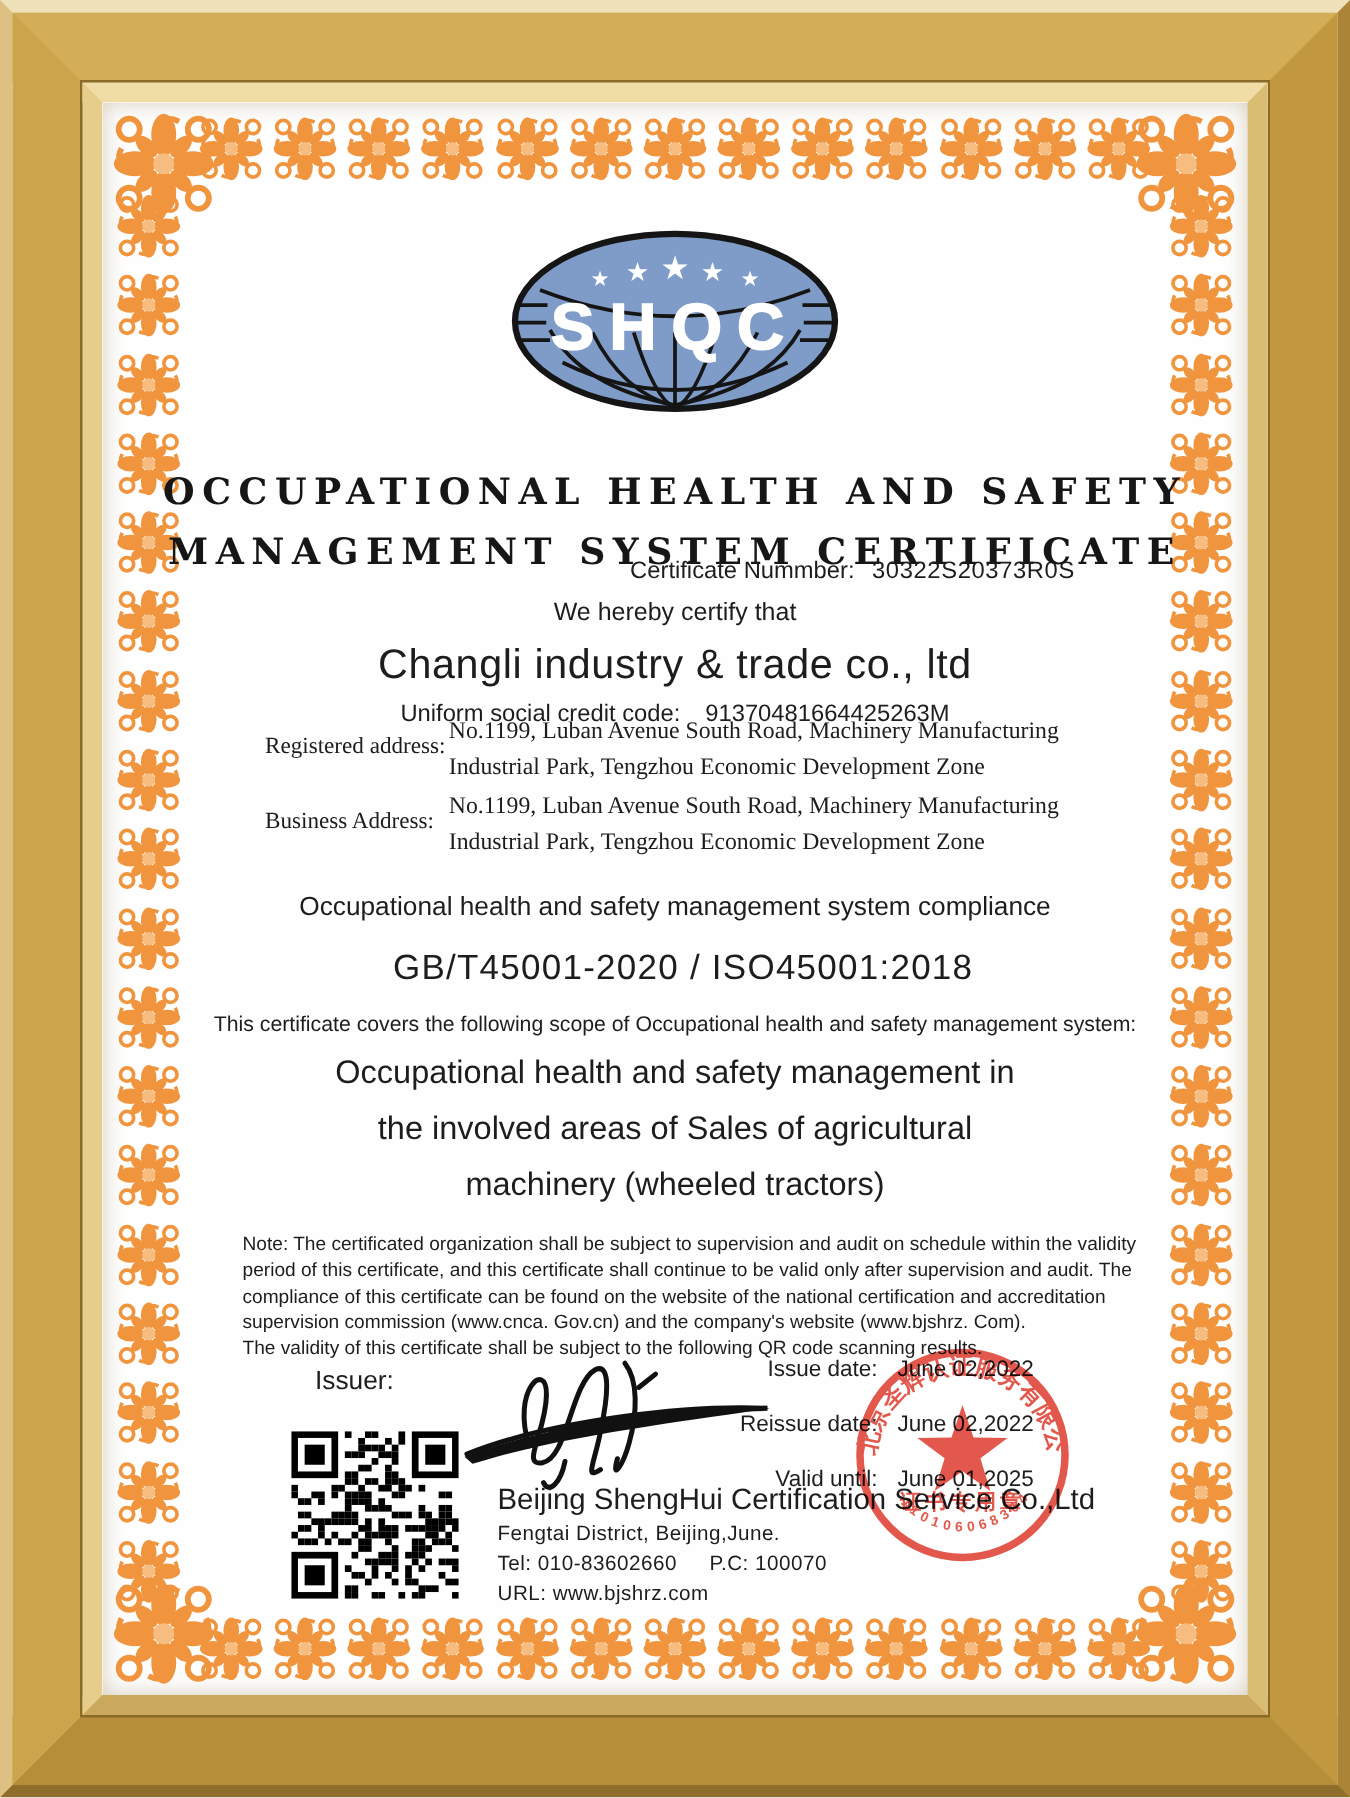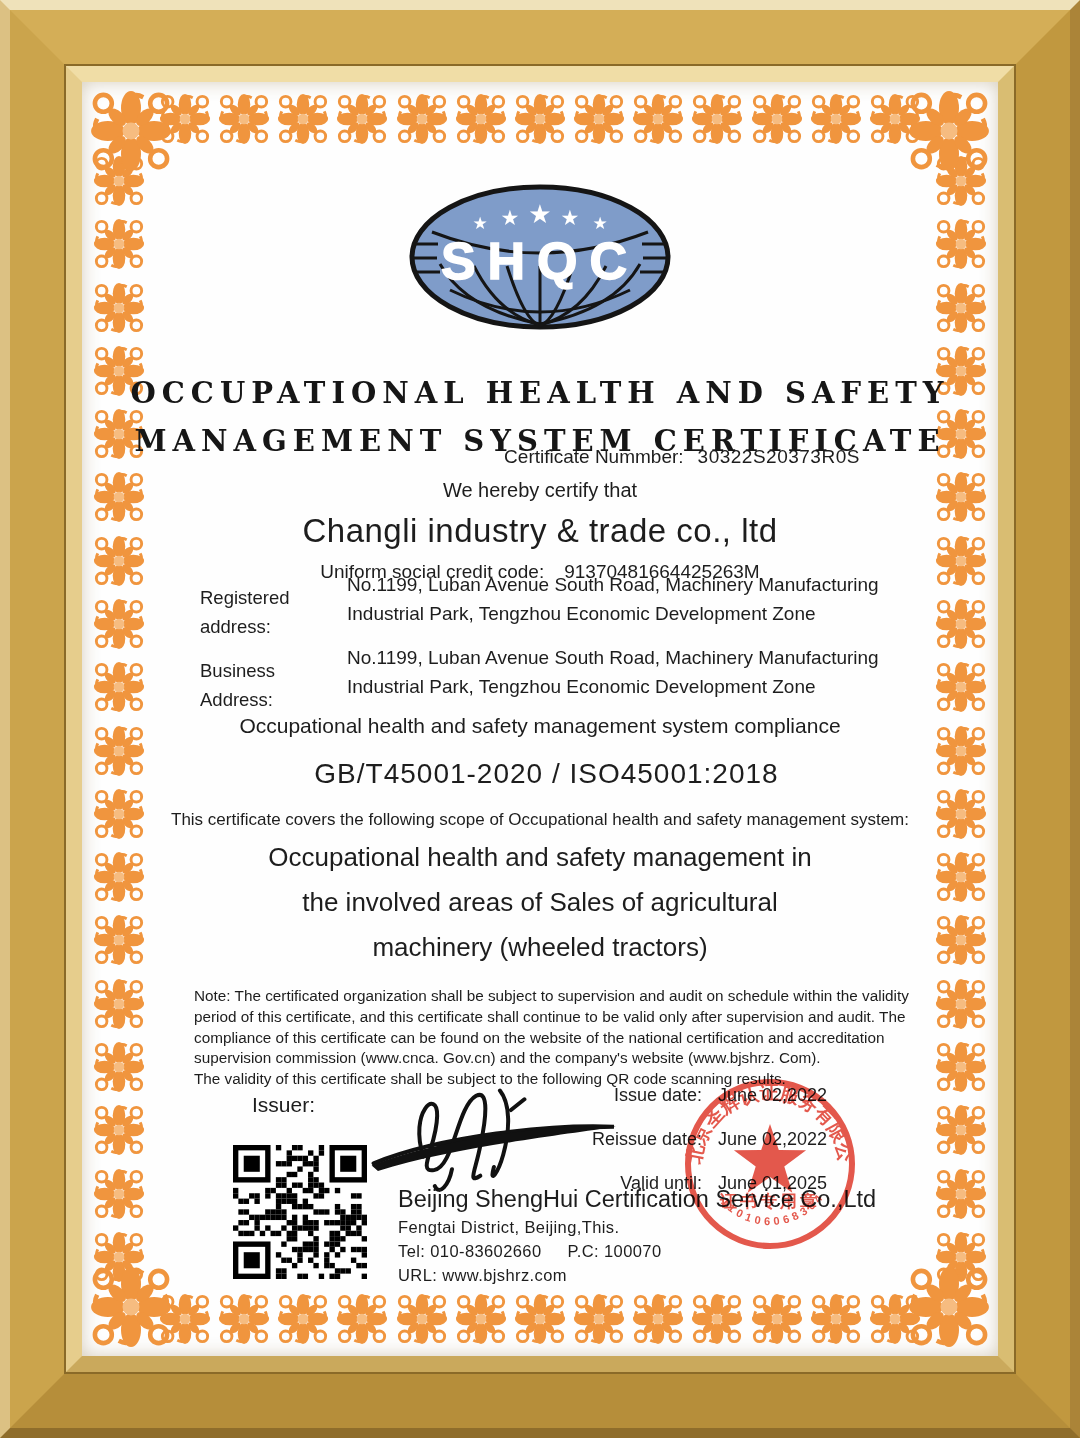--- a/index.html
+++ b/index.html
@@ -34,21 +34,21 @@
   .logo-wrap{top:100px;display:flex;justify-content:center;}
   .title{font-family:"DejaVu Serif",serif;font-weight:700;font-size:29px;
          letter-spacing:6px;color:#161616;white-space:nowrap;}
   .t1{top:294px;} .t2{top:342px;}
   .certnum{top:364px;font-size:19px;transform:translateX(142px);}
   .certnum b{font-weight:400;margin-left:14px;letter-spacing:.5px;}
   .hereby{top:397px;font-size:20px;}
   .company{top:430px;font-size:33px;letter-spacing:.5px;}
   .credit{top:479px;font-size:19px;}
   .credit b{font-weight:400;margin-left:20px;}
-  .addr{top:488px;left:118px;right:90px;font-size:19px;line-height:29px;}
+  .addr{top:488px;left:130px;right:90px;font-size:19px;line-height:29px;font-family:Liberation Serif, serif;}
   .addr-row{display:flex;margin-bottom:2px;}
   .addr-label{flex:0 0 147px;padding-top:13px;font-size:18.5px;}
   .addr-val{flex:1;}
   .compliance{top:632px;font-size:21px;}
   .standard{top:676px;font-size:28px;letter-spacing:1px;padding-left:13px;}
   .scope-intro{top:728px;font-size:17px;}
   .scope{top:753px;font-size:26px;line-height:45px;}
   .note{top:904px;left:112px;right:255px;font-size:15.3px;line-height:20.8px;white-space:nowrap;}
   
   .bzone{position:absolute;top:1000px;left:0;right:0;height:274px;}
@@ -625,21 +625,21 @@
           </text>
           <polygon fill="#e03a2c" points="90,50 98.8,75.9 126.1,76.3 104.3,92.6 112.3,118.7 90,103 67.7,118.7 75.7,92.6 53.9,76.3 81.2,75.9"></polygon>
           <text x="90" y="133" text-anchor="middle" font-size="17" letter-spacing="3" fill="#e03a2c" font-weight="700">证书专用章</text>
           <text font-size="11" fill="#e03a2c" font-weight="700" letter-spacing="4">
             <textPath href="#ringBot" startOffset="8%">1101060683642</textPath>
           </text>
         </svg>
 
         <div class="footer">
           <div class="f-company">Beijing ShengHui Certification Service Co.,Ltd</div>
-          <div class="f-line">Fengtai District, Beijing,This.</div>
+          <div class="f-line">Fengtai District, Beijing,June.</div>
           <div class="f-line">
             <span>Tel: 010-83602660</span><span class="gap"></span><span>P.C: 100070</span>
           </div>
           <div class="f-line">URL: www.bjshrz.com</div>
         </div>
       </div>
 
     </div>
   </div>
 </div>

